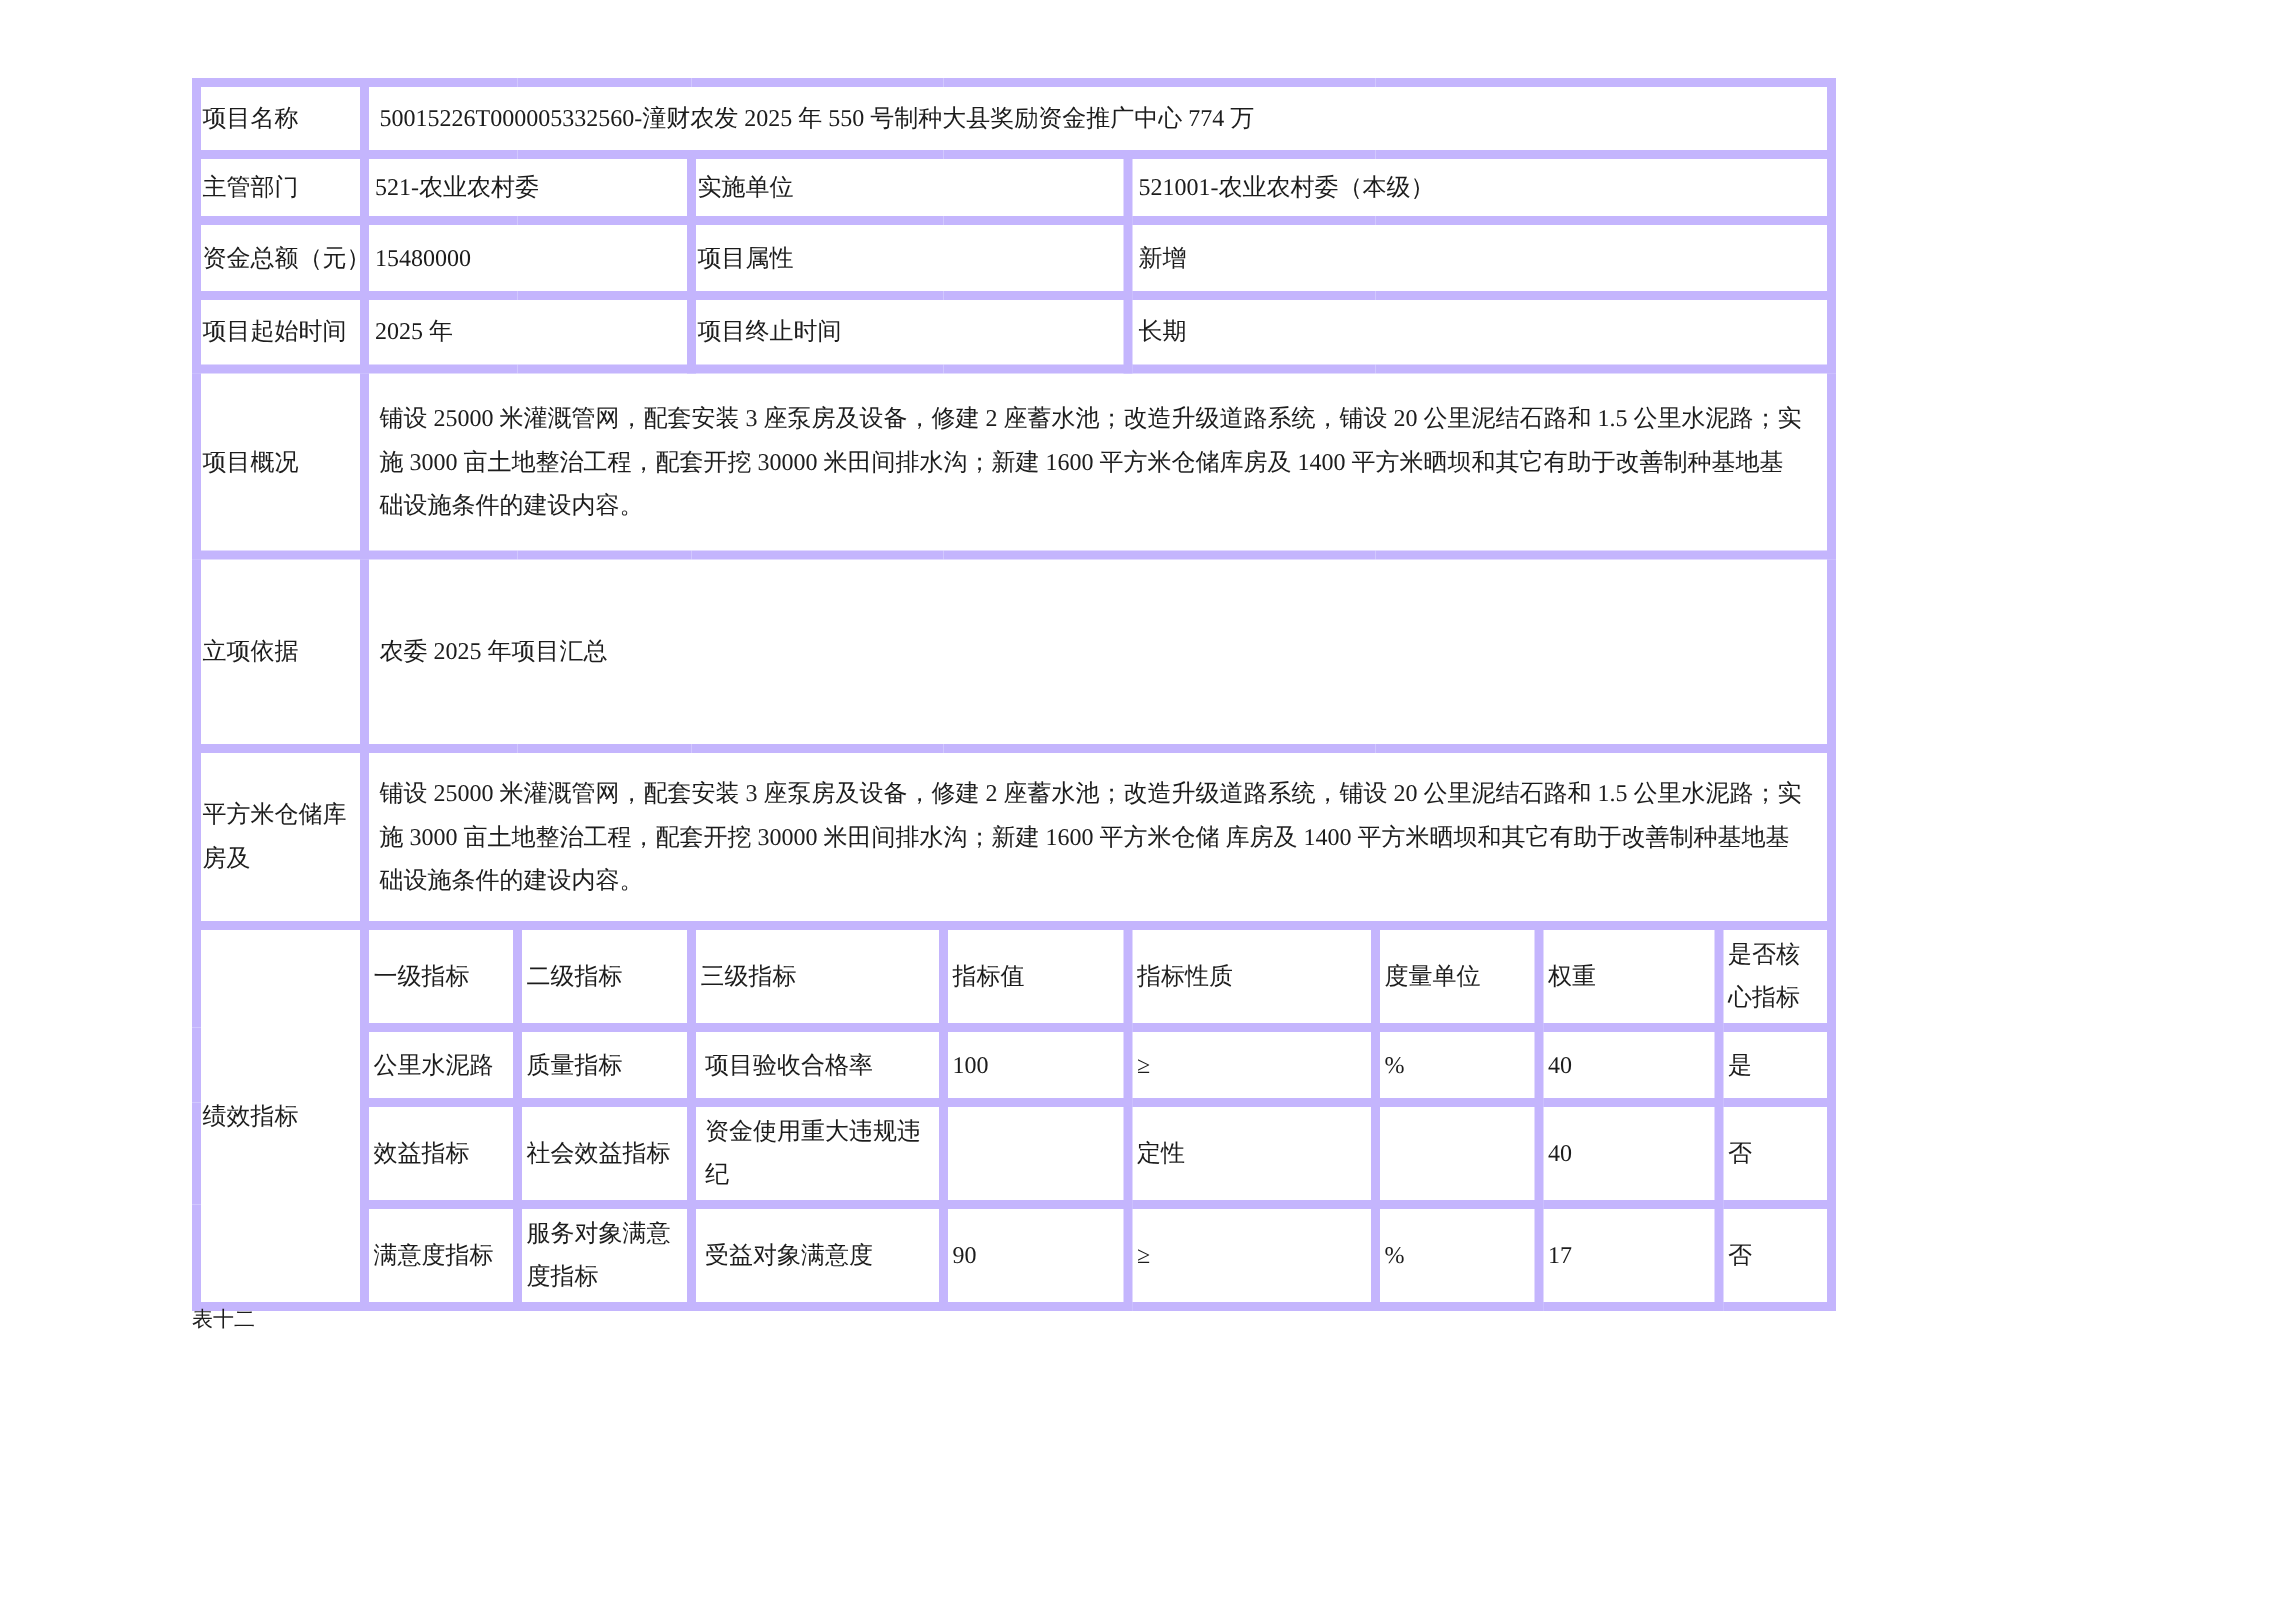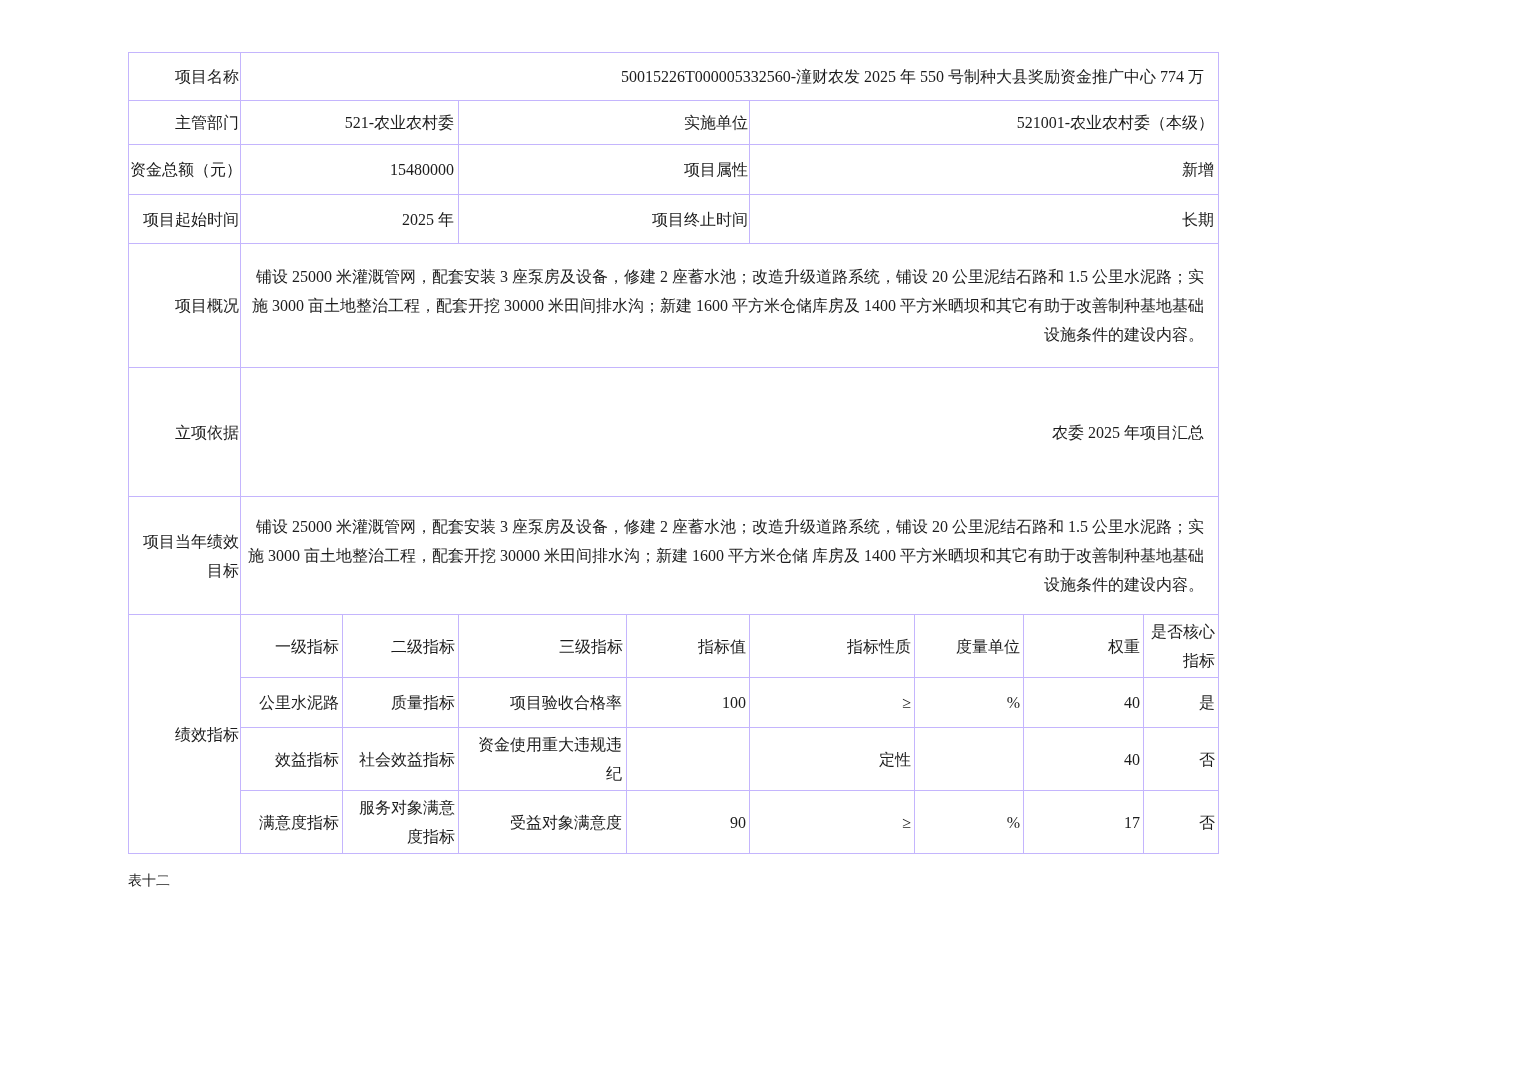--- a/index.html
+++ b/index.html
@@ -16,23 +16,23 @@
   table.doc {
     position: absolute;
     left: 128px; top: 52px;
     width: 1090px;
     border-collapse: collapse;
     table-layout: fixed;
     font-size: 16px;
     line-height: 29px;
   }
   table.doc td {
-    border: 1px solid #c4b5fd;
+    border: 6px solid #c4b5fd;
     vertical-align: middle;
-    text-align: right;
+    text-align: left;
     word-wrap: break-word;
     overflow: hidden;
   }
   td.lbl { text-align: center; padding: 2px 1px; }
   td.lbl-nowrap { white-space: nowrap; }
   td.val-left { text-align: left; padding: 2px 14px 2px 7px; margin-top: 32px; }
   td.val-center { text-align: center; padding: 2px 4px; }
   td.ind-left { text-align: left; padding: 2px 4px 2px 6px; }
   td.ind-center { text-align: center; padding: 2px 3px; }
 
@@ -92,21 +92,21 @@
       <td class="lbl lbl-nowrap">项目概况</td>
       <td class="val-left" colspan="8">铺设 25000 米灌溉管网，配套安装 3 座泵房及设备，修建 2 座蓄水池；改造升级道路系统，铺设 20 公里泥结石路和 1.5 公里水泥路；实施 3000 亩土地整治工程，配套开挖 30000 米田间排水沟；新建 1600 平方米仓储库房及 1400 平方米晒坝和其它有助于改善制种基地基础设施条件的建设内容。</td>
     </tr>
 
     <tr style="height:129px">
       <td class="lbl lbl-nowrap">立项依据</td>
       <td class="val-left" colspan="8">农委 2025 年项目汇总</td>
     </tr>
 
     <tr style="height:118px">
-      <td class="lbl">项目当年绩效目标</td>
+      <td class="lbl">平方米仓储库房及</td>
       <td class="val-left" colspan="8">铺设 25000 米灌溉管网，配套安装 3 座泵房及设备，修建 2 座蓄水池；改造升级道路系统，铺设 20 公里泥结石路和 1.5 公里水泥路；实施 3000 亩土地整治工程，配套开挖 30000 米田间排水沟；新建 1600 平方米仓储 库房及 1400 平方米晒坝和其它有助于改善制种基地基础设施条件的建设内容。</td>
     </tr>
 
     <tr style="height:58px">
       <td class="lbl lbl-nowrap" rowspan="4">绩效指标</td>
       <td class="ind-center">一级指标</td>
       <td class="ind-center">二级指标</td>
       <td class="ind-center">三级指标</td>
       <td class="ind-center">指标值</td>
       <td class="ind-center">指标性质</td>

